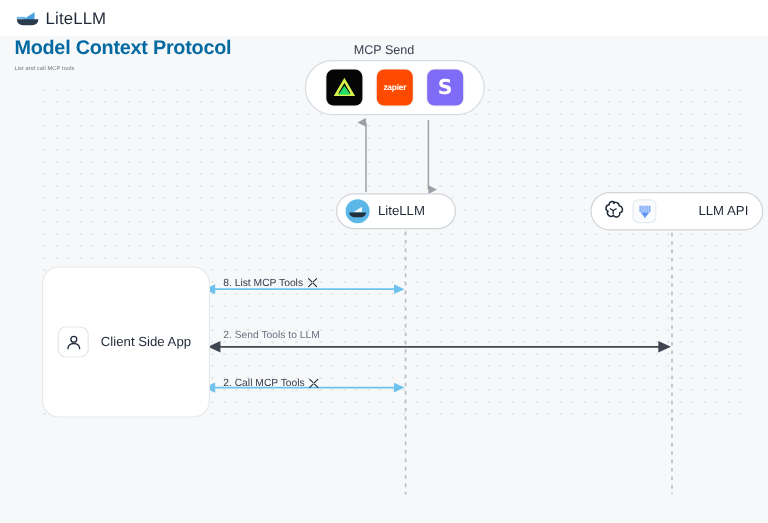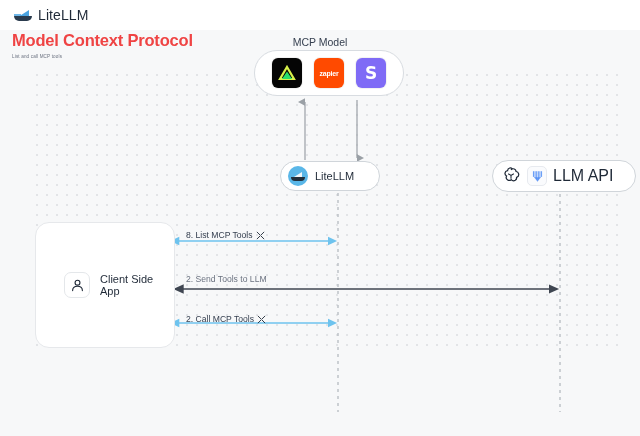--- a/index.html
+++ b/index.html
@@ -12,21 +12,21 @@
   
   #header{position:absolute;left:0;top:0;width:640px;height:30px;background:#ffffff;}
   #brand{position:absolute;left:14px;top:7px;display:flex;align-items:center;gap:6px;}
   #brand-name{font-size:14px;color:#1f2937;letter-spacing:.1px;}
   .boat{width:18px;height:14px;position:relative;}
   .boat .hull{position:absolute;left:0;bottom:1px;width:18px;height:5px;background:#2a3b4d;border-radius:0 0 6px 6px;}
   .boat .sail{position:absolute;left:4px;bottom:5px;width:11px;height:7px;background:#4aa3e0;
               clip-path:polygon(0 100%,100% 100%,100% 0);}
   .boat .stripe{position:absolute;left:0;bottom:6px;width:7px;height:2px;background:#6fb7e8;}
 
-  #page-title{position:absolute;left:12px;top:31px;font-size:16.5px;font-weight:bold;color:#ef4444;letter-spacing:-.2px;}
+  #page-title{position:absolute;left:12px;top:31px;font-size:16.5px;font-weight:bold;color:#0369a1;letter-spacing:-.2px;}
   #page-sub{position:absolute;left:12px;top:54px;font-size:4.6px;color:#6b7280;letter-spacing:.15px;}
 
   
   #canvas{position:absolute;left:0;top:66px;width:640px;height:370px;
     background-color:#f7f8f9;
     background-image:radial-gradient(#e2e4e7 0.8px, transparent 0.9px);
     background-size:10px 10px;background-position:2px 4px;}
   #canvas-mask-l{position:absolute;left:0;top:66px;width:36px;height:370px;background:#f7f8f9;}
   #canvas-mask-r{position:absolute;right:0;top:66px;width:18px;height:370px;background:#f7f8f9;}
   #canvas-mask-b{position:absolute;left:0;top:352px;width:640px;height:84px;background:#f7f8f9;}
@@ -55,26 +55,26 @@
   #litellm-avatar .s{position:absolute;left:6px;bottom:9px;width:8px;height:5px;background:#f2f6f8;clip-path:polygon(0 100%,100% 100%,100% 0);}
   #litellm-label{font-size:11px;color:#1f2937;}
 
   
   #llm-node{position:absolute;left:492px;top:160px;width:144px;height:32px;
     background:#ffffff;border:1px solid #d0d5da;border-radius:16px;
     display:flex;align-items:center;gap:6px;padding-left:8px;box-sizing:border-box;}
   #openai-icon{width:20px;height:20px;flex:0 0 auto;}
   #gemini-icon{width:20px;height:20px;border-radius:5px;background:#fafbfd;border:1px solid #e7eaef;
                display:flex;align-items:center;justify-content:center;flex:0 0 auto;box-sizing:border-box;}
-  #llm-label{font-size:16px;color:#1f2937;}
+  #llm-label{font-size:11px;color:#1f2937;margin-left:29px;}
 
   
   #client-card{position:absolute;left:35px;top:222px;width:140px;height:126px;
     background:#ffffff;border:1px solid #e6e8eb;border-radius:14px;
-    display:flex;align-items:center;gap:10px;padding-left:28px;box-sizing:border-box;}
+    display:flex;align-items:center;gap:10px;padding-left:12px;box-sizing:border-box;}
   #client-avatar{width:26px;height:26px;border-radius:7px;background:#fff;border:1px solid #e4e7ea;
                  display:flex;align-items:center;justify-content:center;flex:0 0 auto;box-sizing:border-box;}
   #client-label{font-size:11px;color:#1f2937;}
 
   
   .step-label{position:absolute;font-size:8.6px;color:#374151;background:transparent;
               display:flex;align-items:center;gap:3px;white-space:nowrap;}
   #step-0{left:186px;top:230px;}
   #step-1{left:186px;top:274px;color:#6b7280;}
   #step-2{left:186px;top:314px;}
@@ -131,21 +131,21 @@
   <line x1="338" y1="193" x2="338" y2="412" stroke="#b6bac0" stroke-width="1.3" stroke-dasharray="3 4"></line>
   <line x1="560" y1="194" x2="560" y2="412" stroke="#b6bac0" stroke-width="1.3" stroke-dasharray="3 4"></line>
 
   <line x1="173" y1="241" x2="335" y2="241" stroke="#6ec3ee" stroke-width="1.4" marker-start="url(#ar-blue-l)" marker-end="url(#ar-blue-r)"></line>
 
   <line x1="176" y1="289" x2="557" y2="289" stroke="#3f4651" stroke-width="1.4" marker-start="url(#ar-dark-l)" marker-end="url(#ar-dark-r)"></line>
 
   <line x1="173" y1="323" x2="335" y2="323" stroke="#6ec3ee" stroke-width="1.4" marker-start="url(#ar-blue-l)" marker-end="url(#ar-blue-r)"></line>
 </svg>
 
-<div id="mcp-title">MCP Model</div>
+<div id="mcp-title">MCP Send</div>
 <div id="mcp-box">
   <div class="tool-icon" id="tool-0">
     <svg width="18" height="16" viewBox="0 0 18 16">
       <path d="M9 2 L16 14 L2 14 Z" fill="none" stroke="#d9f24a" stroke-width="2.2"></path>
       <path d="M9 6.5 L14 14 L4 14 Z" fill="#27e06a"></path>
     </svg>
   </div>
   <div class="tool-icon" id="tool-1">
     <span class="zap-txt">zapier</span>
   </div>

